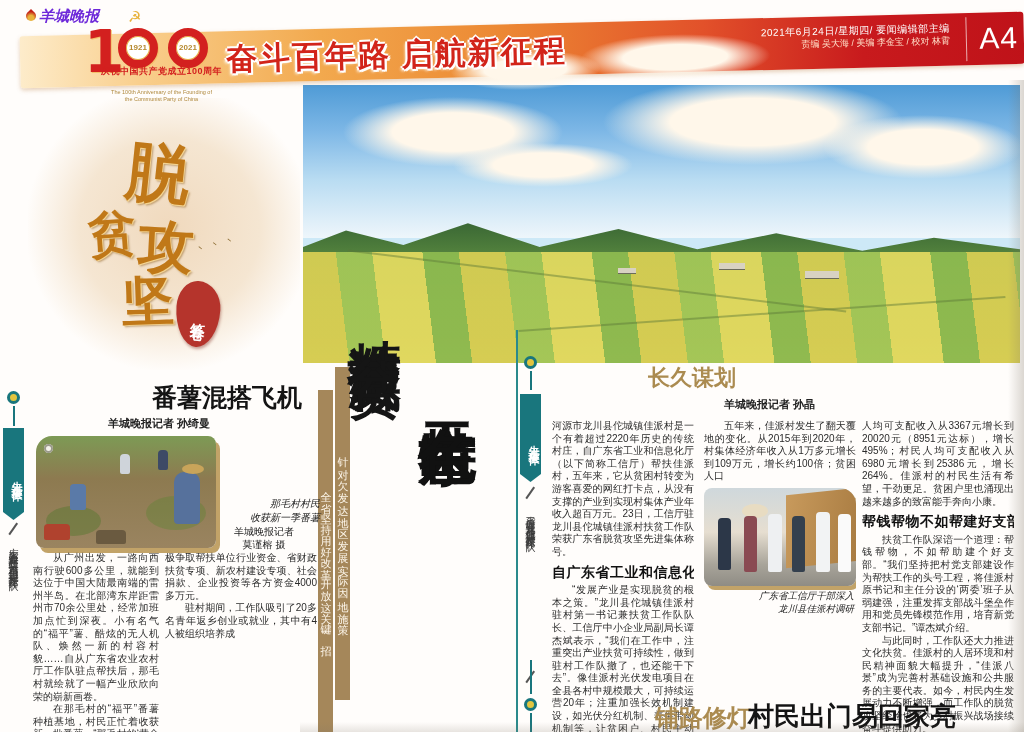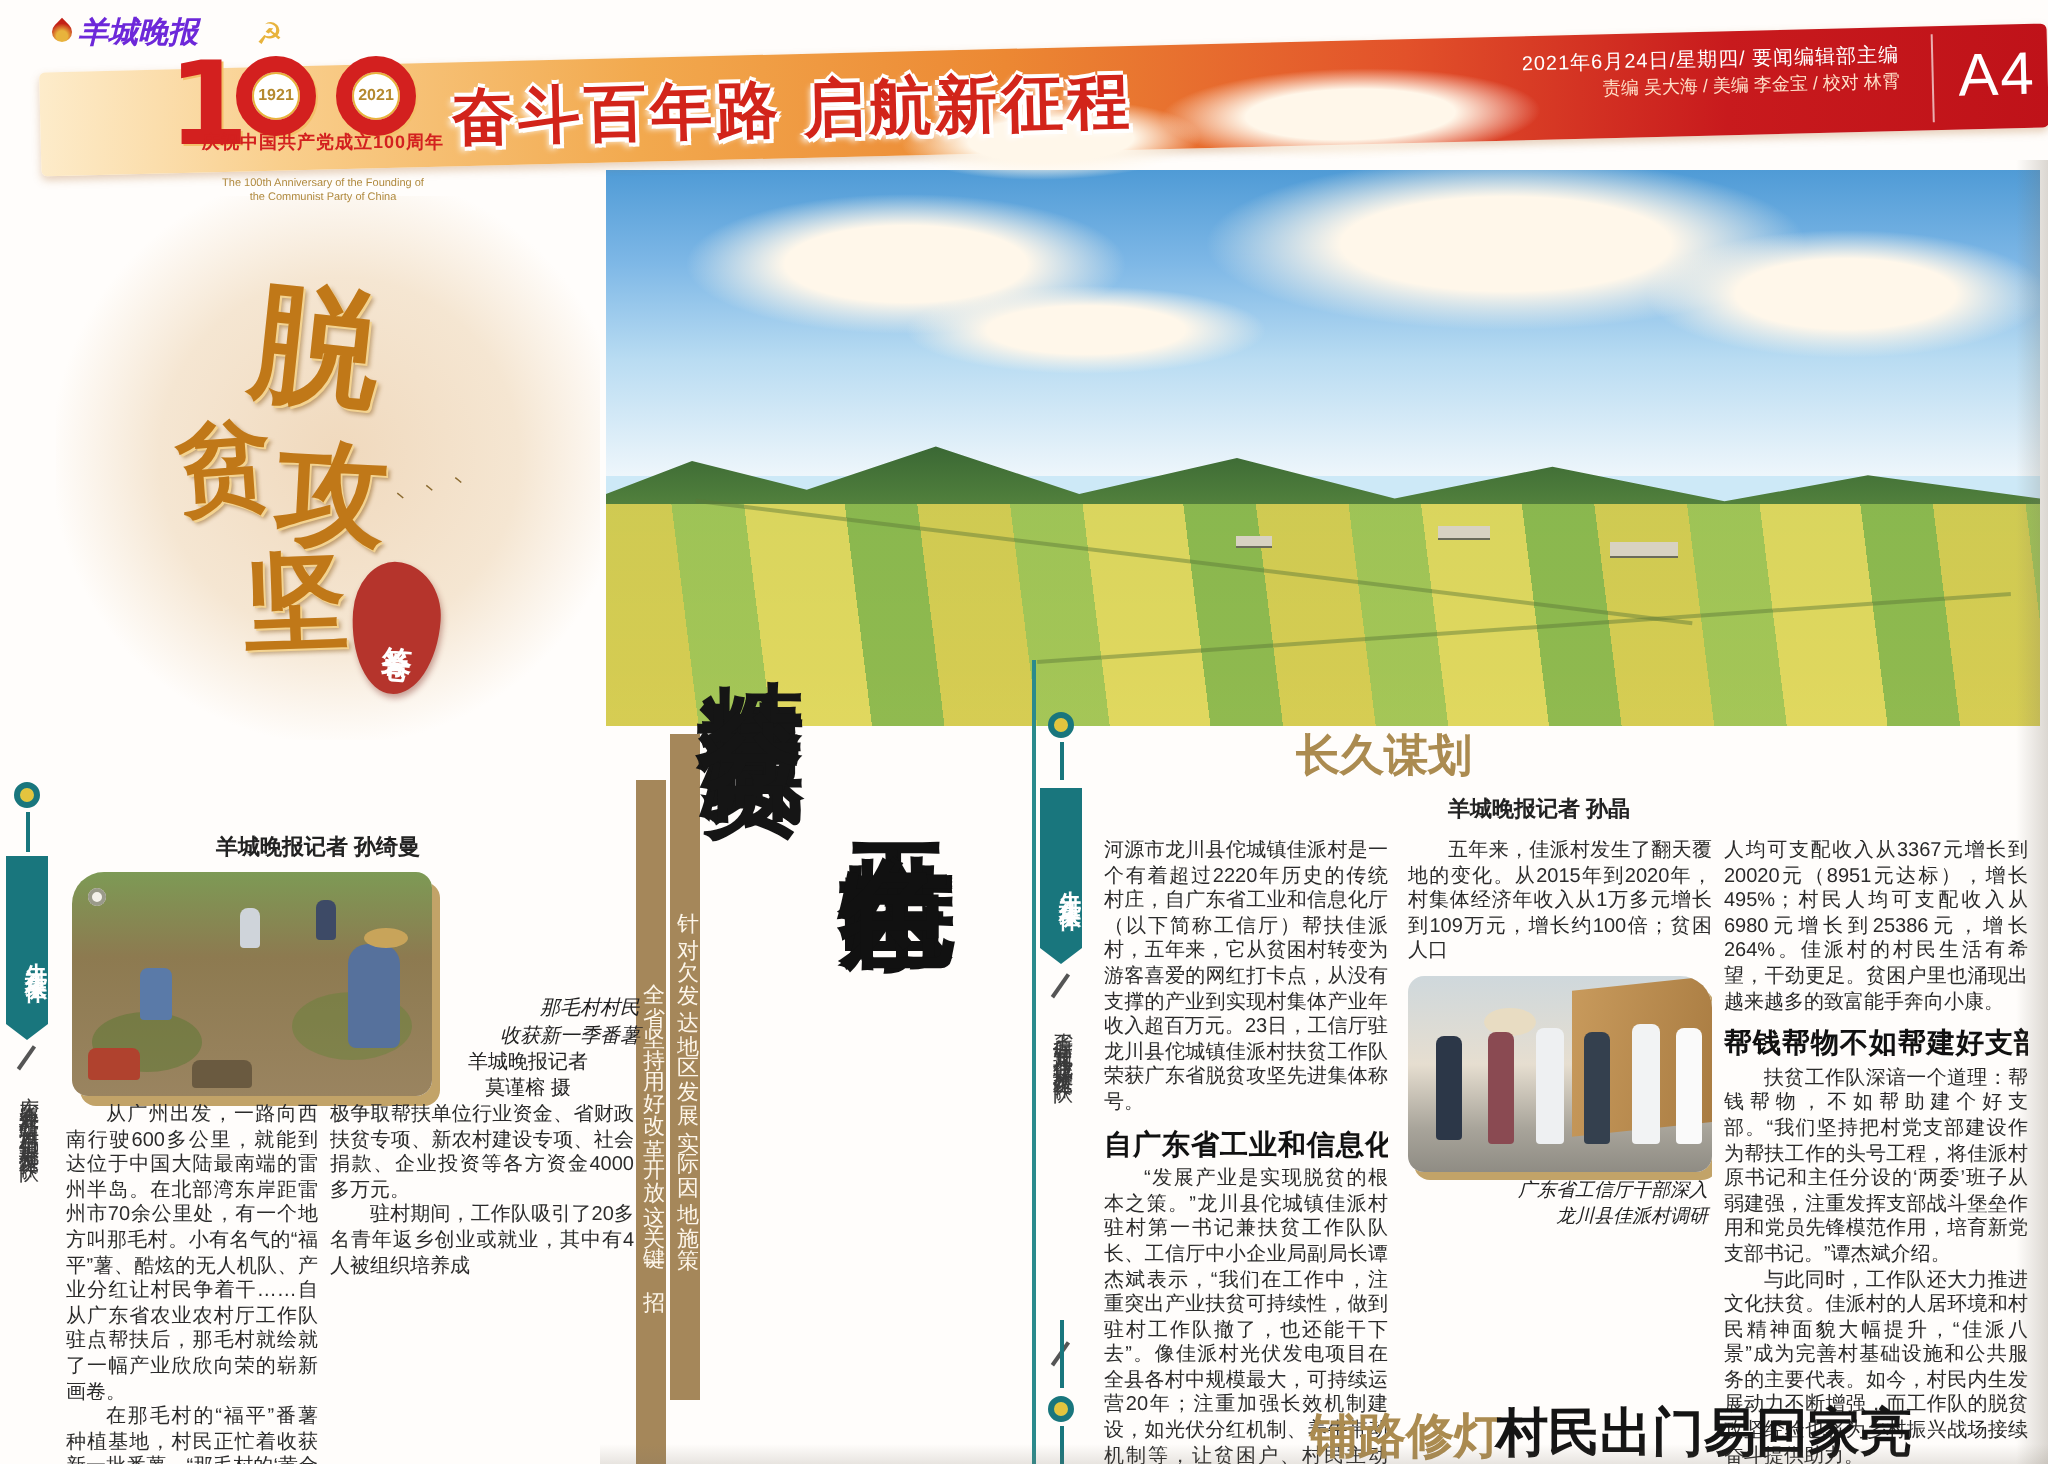--- a/index.html
+++ b/index.html
@@ -181,20 +181,21 @@
   <div class="abs vtext hl-kicker">精准扶贫减贫</div>
   <div class="abs vtext hl-main">干出广东特色</div>
   <div class="abs divider-teal"></div>
 
   <div class="abs pin" style="left:7px; top:391px;"></div>
   <div class="abs railline" style="left:13px; top:410px; height:16px;"></div>
   <div class="abs vtext tab tab-left">先进集体</div>
   <div class="abs slash" style="left:6px; top:528px;"></div>
   <div class="abs vtext unit" style="left:8px; top:540px; height:195px;">广东省农业农村厅驻雷州市乌石镇那毛村扶贫工作队</div>
 
+  <div class="abs title" style="left:152px; top:381px; font-size:25px;">番薯混搭飞机</div>
   <div class="abs byline" style="left:108px; top:416px;">羊城晚报记者 孙绮曼</div>
 
   <div class="abs photo-farm">
     <div class="wm-dot"></div>
     <div class="speck" style="left:10px; top:70px; width:55px; height:30px; background:rgba(90,120,50,.5);"></div>
     <div class="speck" style="left:110px; top:60px; width:60px; height:34px; background:rgba(100,130,55,.45);"></div>
     <div class="figure" style="left:34px; top:48px; width:16px; height:26px; background:#5a7aa8;"></div>
     <div class="figure" style="left:84px; top:18px; width:10px; height:20px; background:#cfd4da;"></div>
     <div class="figure" style="left:122px; top:14px; width:10px; height:20px; background:#3d4a66;"></div>
     <div class="figure" style="left:138px; top:36px; width:26px; height:52px; background:#56719c; border-radius:10px 10px 4px 4px;"></div>
@@ -204,21 +205,21 @@
   </div>
 
   <div class="abs cap-farm">
     <div class="cap-it">那毛村村民</div>
     <div class="cap-it">收获新一季番薯</div>
     <div class="cap-b">羊城晚报记者</div>
     <div class="cap-b">莫谨榕 摄</div>
   </div>
 
   <div class="col" style="left:33px; top:552px; width:126px; height:180px;">
-    <p>从广州出发，一路向西南行驶600多公里，就能到达位于中国大陆最南端的雷州半岛。在北部湾东岸距雷州市70余公里处，有一个地方叫那毛村。小有名气的“福平”薯、酷炫的无人机队、产业分红让村民争着干……自从广东省农业农村厅工作队驻点帮扶后，那毛村就绘就了一幅产业欣欣向荣的崭新画卷。</p>
+    <p>从广州出发，一路向西南行驶600多公里，就能到达位于中国大陆最南端的雷州半岛。在北部湾东岸距雷州市70余公里处，经常加班加点忙到深夜。小有名气的“福平”薯、酷炫的无人机队、焕然一新的村容村貌……自从广东省农业农村厅工作队驻点帮扶后，那毛村就绘就了一幅产业欣欣向荣的崭新画卷。</p>
     <p>在那毛村的“福平”番薯种植基地，村民正忙着收获新一批番薯。“那毛村的‘黄金手指薯’高峰期种植面积达到800多亩。”站在田头，那毛村精准扶贫工作队队长、村党支</p>
   </div>
   <div class="col" style="left:165px; top:552px; width:152px; height:180px;">
     <p class="cont">极争取帮扶单位行业资金、省财政扶贫专项、新农村建设专项、社会捐款、企业投资等各方资金4000多万元。</p>
     <p>驻村期间，工作队吸引了20多名青年返乡创业或就业，其中有4人被组织培养成</p>
   </div>
 
   <div class="abs pin" style="left:524px; top:356px;"></div>
   <div class="abs railline" style="left:530px; top:374px; height:16px;"></div>
   <div class="abs vtext tab tab-right">先进集体</div>

